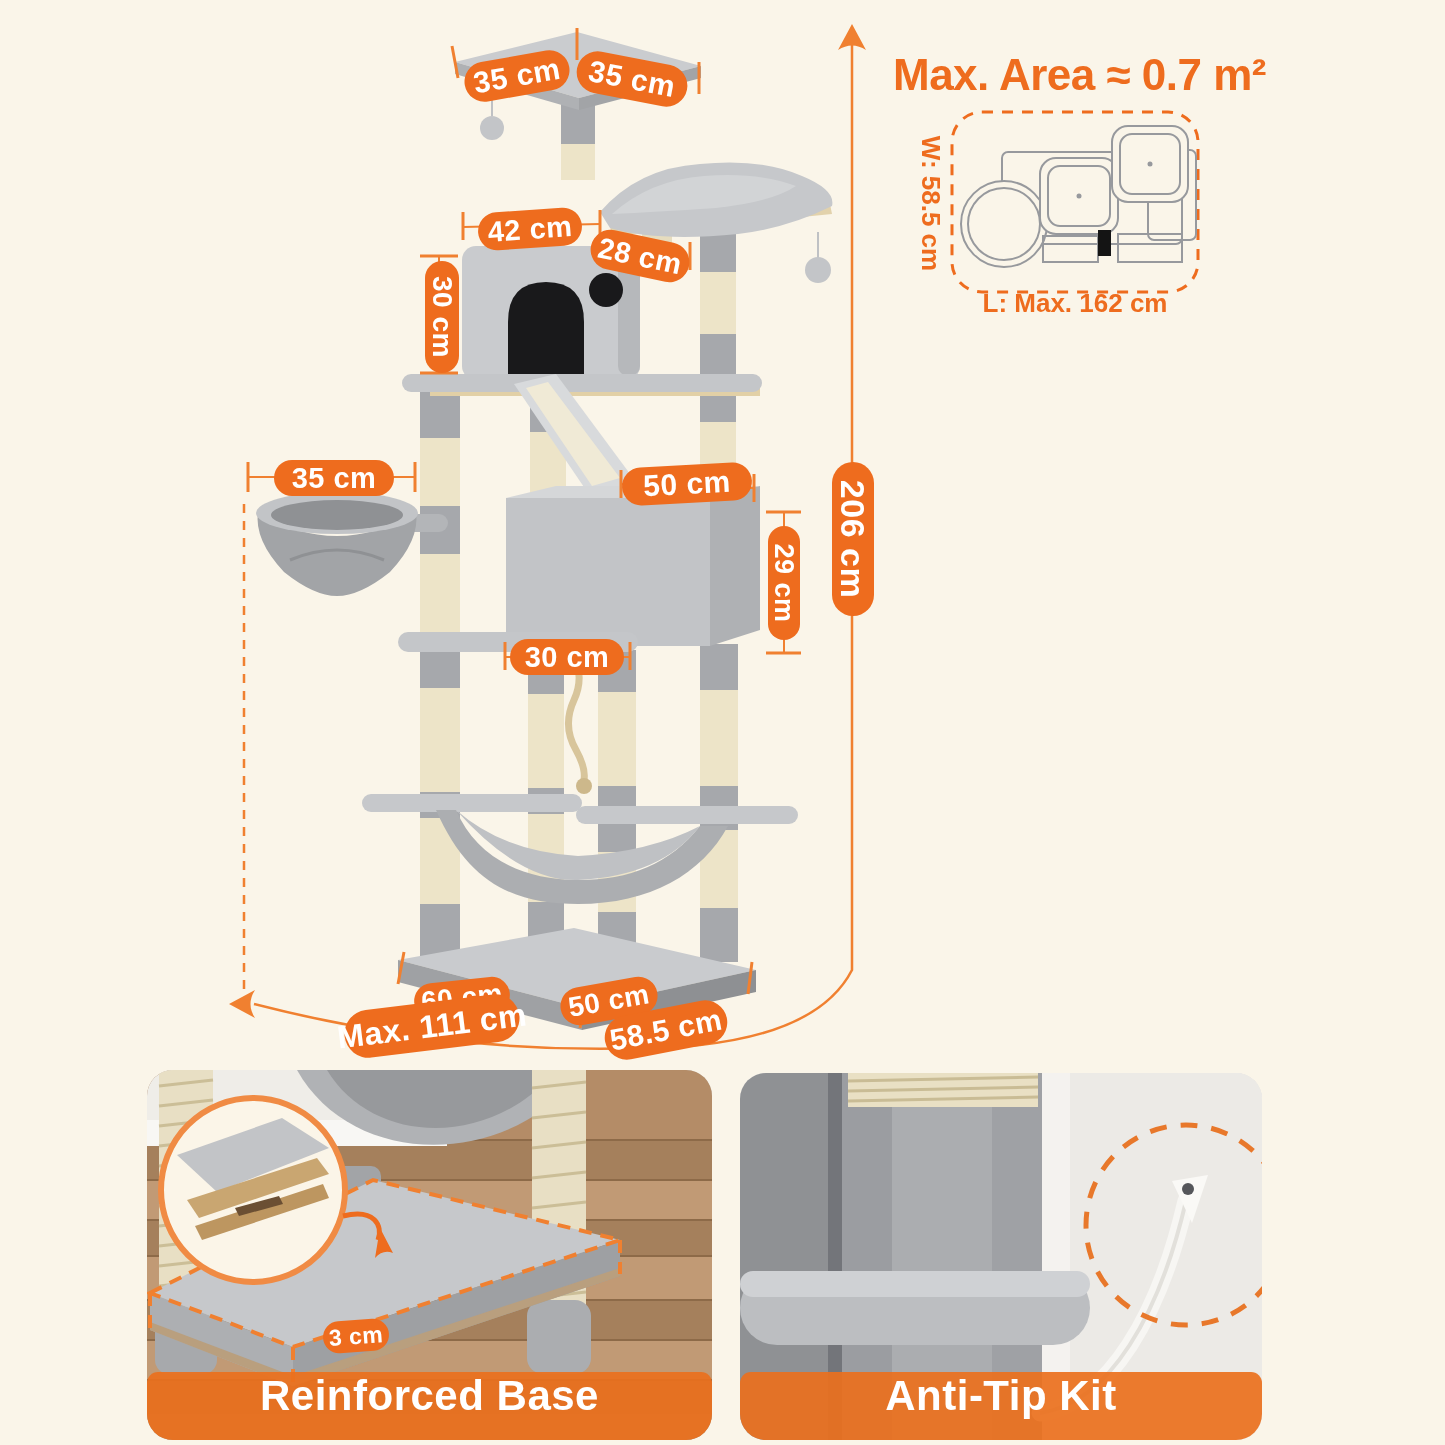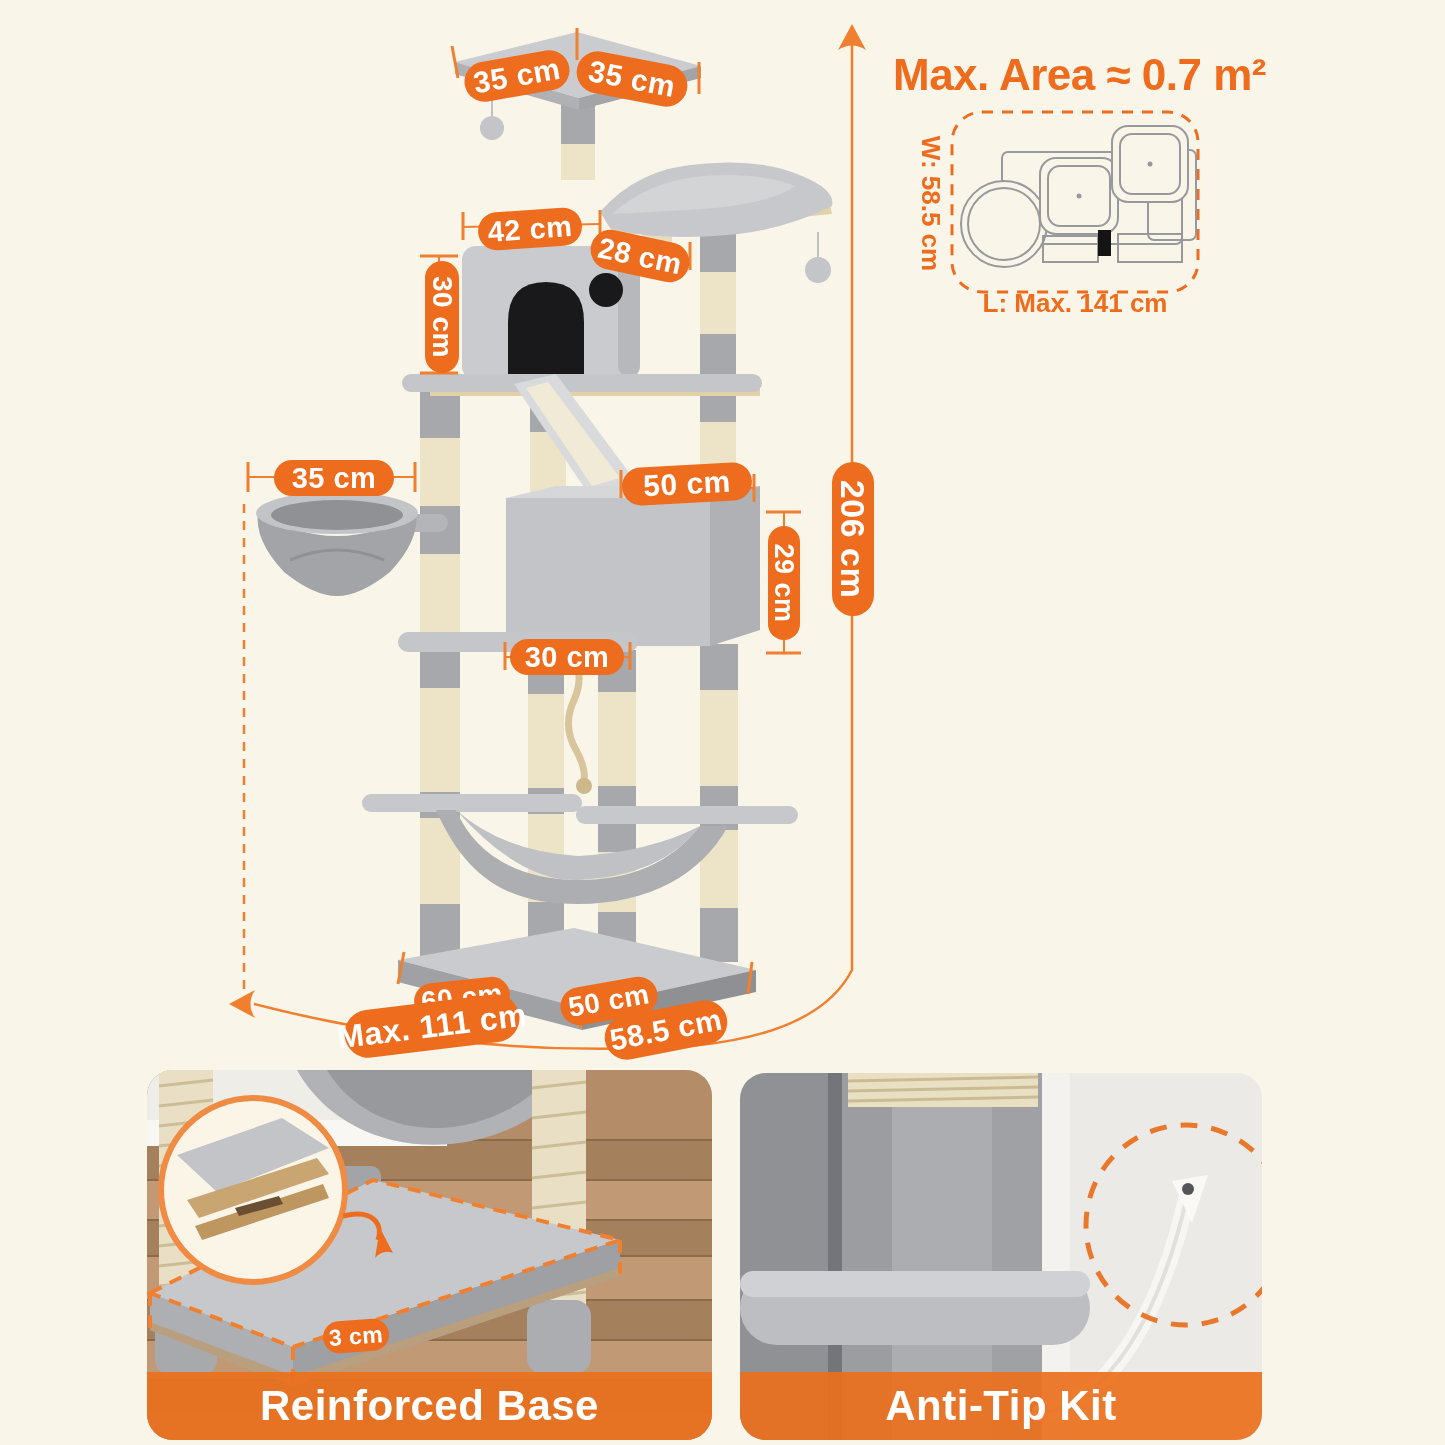--- a/index.html
+++ b/index.html
@@ -22,21 +22,21 @@
   }
   .title{
     position:absolute;color:var(--accent);font-weight:bold;letter-spacing:-.5px;
   }
   .panel{
     position:absolute;border-radius:26px;overflow:hidden;background:#ccc;
   }
   .banner{
     position:absolute;left:0;right:0;bottom:0;height:68px;
     background:rgba(234,112,29,.92);
-    display:flex;align-items:center;justify-content:center;
+    display:flex;align-items:flex-start;justify-content:center;border-radius:11px;
   }
   .banner span{color:#fff;font-weight:bold;font-size:42px;letter-spacing:.5px;}
   .wall-label{position:absolute;color:var(--accent);font-weight:bold;}
 </style>
 </head>
 <body>
 
 <div class="stage">
 
   <svg class="abs" style="left:0;top:0" width="1445" height="1075" viewBox="0 0 1445 1075">
@@ -235,21 +235,21 @@
   <div class="pill" style="left:727px;top:567px;width:114px;height:32px;font-size:27px;transform:rotate(90deg)">29 cm</div>
   <div class="pill" style="left:510px;top:639px;width:114px;height:36px;font-size:29px">30 cm</div>
   <div class="pill" style="left:776px;top:518px;width:154px;height:42px;font-size:34px;transform:rotate(90deg)">206 cm</div>
   <div class="pill" style="left:414px;top:980px;width:96px;height:36px;font-size:28px;transform:rotate(-6deg)">60 cm</div>
   <div class="pill" style="left:560px;top:982px;width:98px;height:38px;font-size:28px;transform:rotate(-10deg)">50 cm</div>
   <div class="pill" style="left:344px;top:1002px;width:176px;height:48px;font-size:32px;transform:rotate(-7deg)">Max. 111 cm</div>
   <div class="pill" style="left:604px;top:1008px;width:124px;height:44px;font-size:30px;transform:rotate(-11deg)">58.5 cm</div>
 
   <div class="title" style="left:893px;top:50px;width:380px;font-size:44px;text-align:left">Max. Area ≈ 0.7 m²</div>
   <div class="wall-label" style="left:849px;top:188px;width:162px;font-size:26px;text-align:center;transform:rotate(90deg)">W: 58.5 cm</div>
-  <div class="wall-label" style="left:960px;top:288px;width:230px;font-size:26px;text-align:center">L: Max. 141 cm</div>
+  <div class="wall-label" style="left:960px;top:288px;width:230px;font-size:26px;text-align:center">L: Max. 162 cm</div>
 
   <div class="panel" style="left:147px;top:1070px;width:565px;height:370px">
     <svg width="565" height="370" viewBox="0 0 565 370">
 
       <rect x="0" y="0" width="565" height="370" fill="#B48C67"></rect>
       <g stroke-width="0" fill="#A5805C">
         <rect x="0" y="70" width="565" height="40"></rect>
           <rect x="0" y="150" width="565" height="36"></rect>
         <rect x="0" y="230" width="565" height="40"></rect>
           <rect x="0" y="310" width="565" height="34"></rect>

